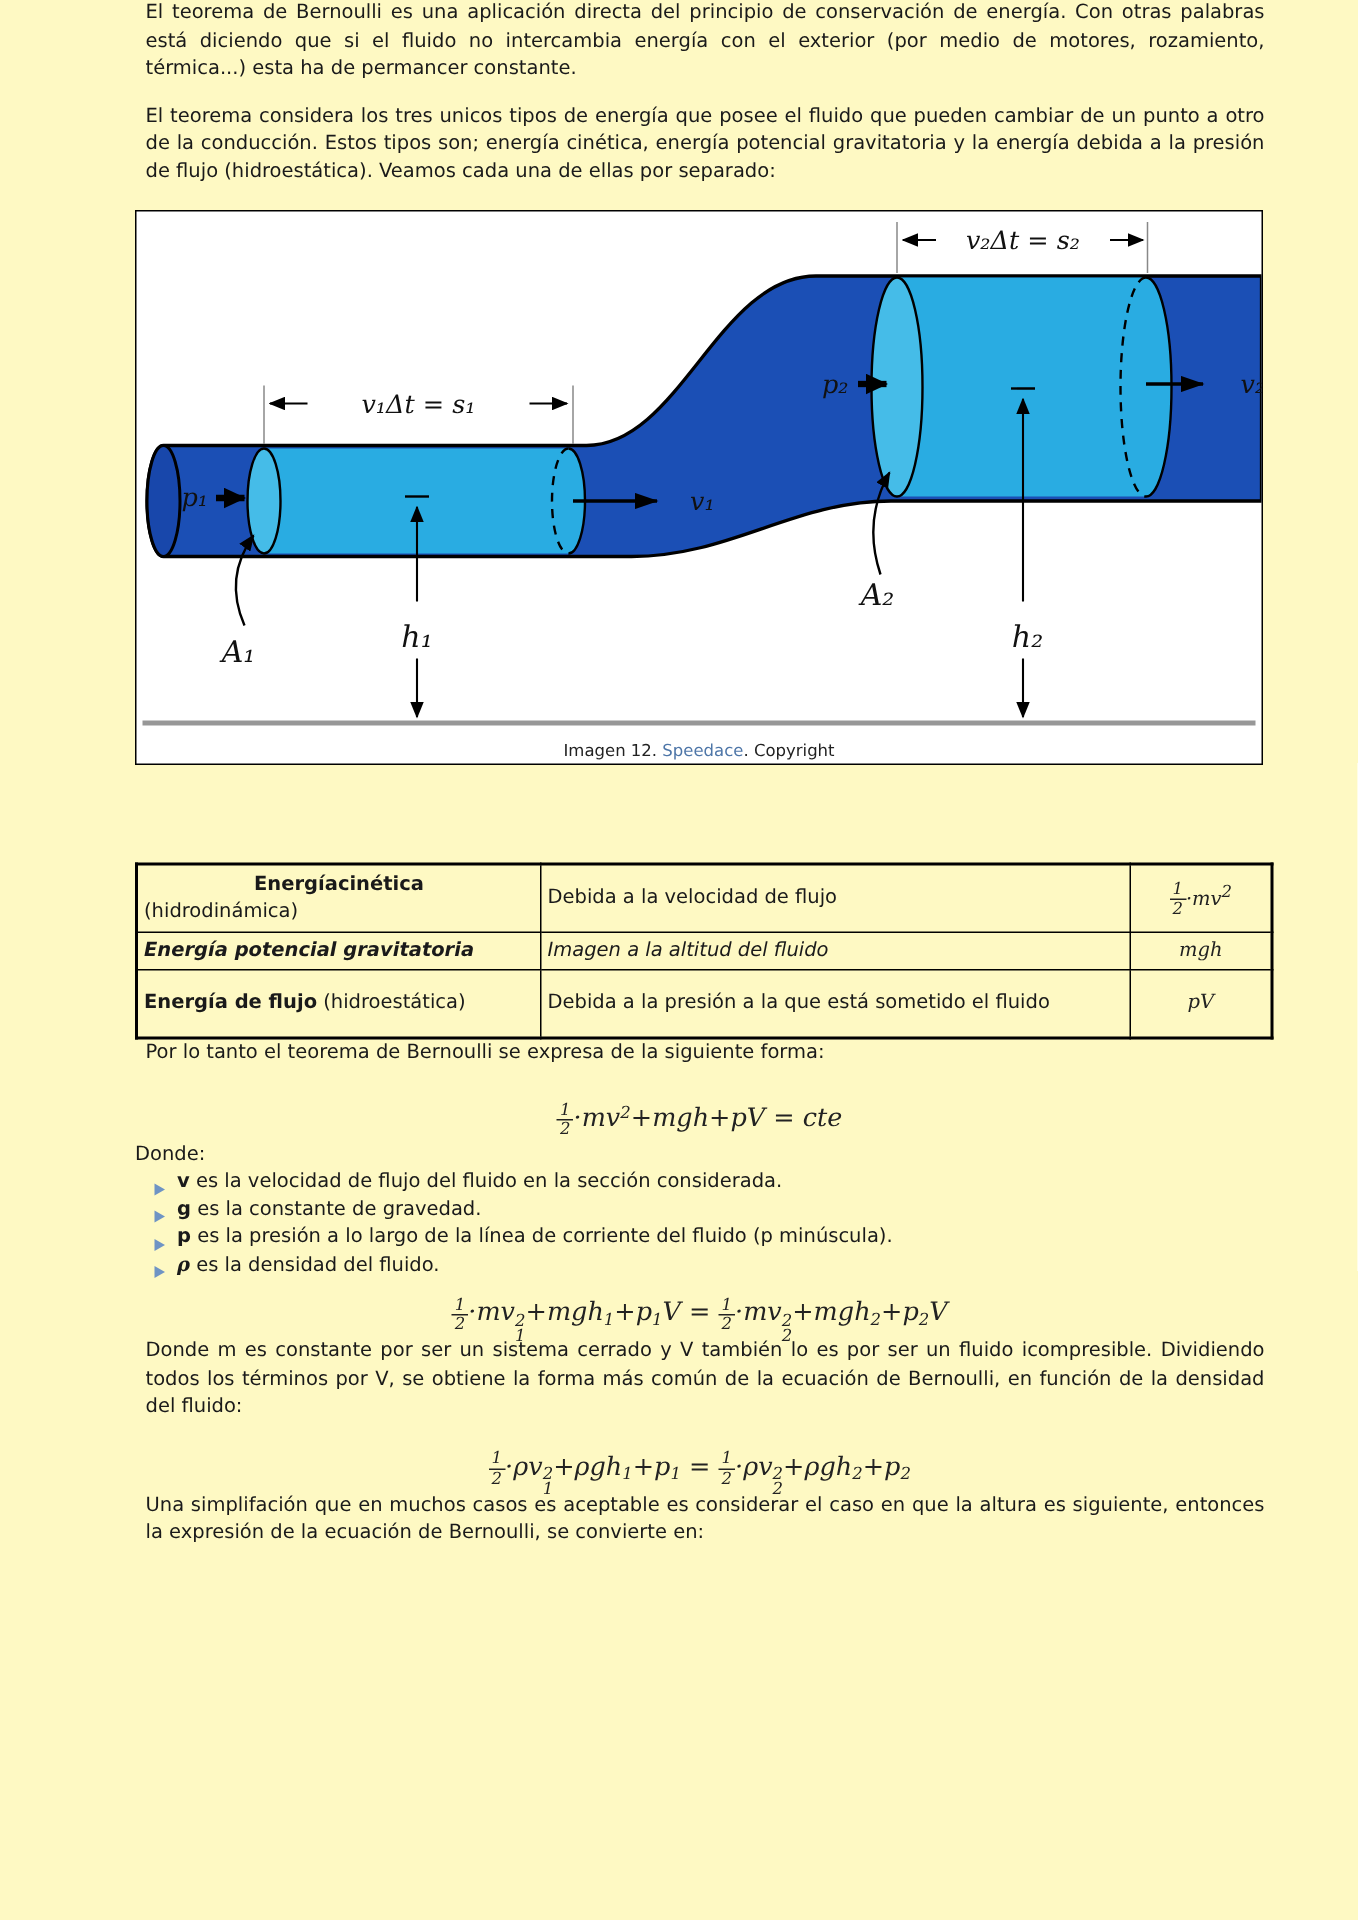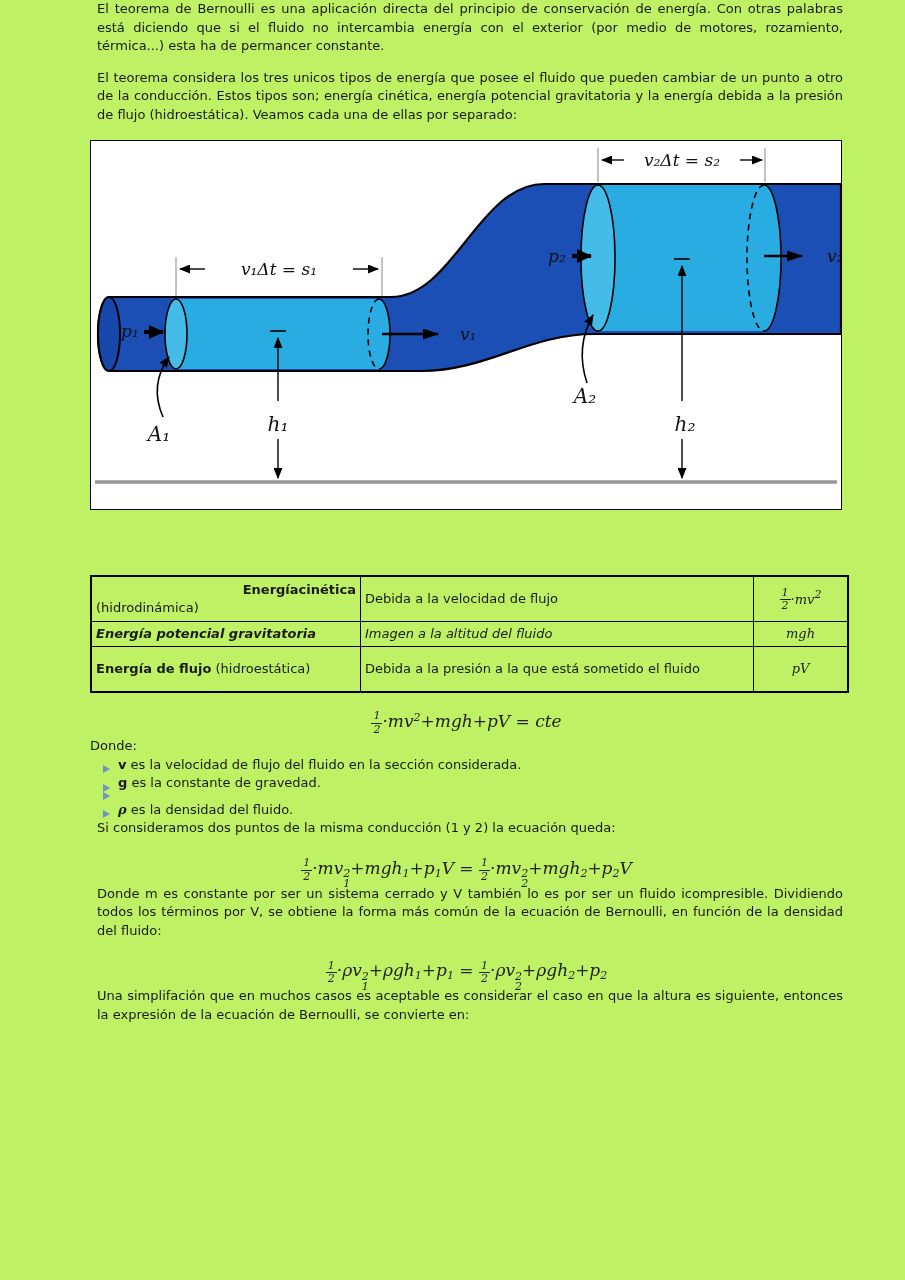--- a/index.html
+++ b/index.html
@@ -1,16 +1,16 @@
 <!DOCTYPE html>
 <html><head>
 <meta charset="utf-8">
 <style>
   html,body{margin:0;padding:0;background:#ffffff;}
-  .page{position:relative;width:905px;height:1280px;background:#bef264;overflow:hidden;
+  .page{position:relative;width:905px;height:1280px;background:#fef9c3;overflow:hidden;
         font-family:"DejaVu Sans",sans-serif;font-size:13px;line-height:18.5px;color:#1a1a1a;}
   .content{position:absolute;left:90px;top:0;width:753px;}
   p.body{text-align:justify;margin:0 0 13px 0;padding-left:7px;}
   .mt-p1{margin-top:78px;}
   
   .figure{position:relative;margin-top:16px;width:750px;height:368px;border:1.5px solid #000;background:#fff;}
   .figure svg{position:absolute;left:0;top:0;}
   .fig-caption{position:absolute;left:0;right:0;bottom:1px;text-align:center;
                font-size:11px;line-height:14px;color:#222;}
   .fig-caption a{color:#4E76A8;text-decoration:none;}
@@ -18,21 +18,21 @@
   .mtxt-big{font-family:"DejaVu Serif",serif;font-style:italic;font-size:20px;fill:#111;}
   
   table.energy{border-collapse:collapse;margin-top:65px;width:753px;table-layout:fixed;}
   table.energy{border:2px solid #000;}
   table.energy td{border:1px solid #000;padding:1px 4px;vertical-align:middle;font-size:13px;line-height:18px;}
   td.c1{width:260px;}
   td.c2{width:384px;}
   td.c3{width:85px;text-align:center;}
   tr.r1 td,tr.r3 td{height:42px;}
   tr.r2 td{height:22px;font-style:italic;}
-  .jrow{display:flex;justify-content:flex-end;font-weight:bold;}
+  .jrow{display:flex;justify-content:center;font-weight:bold;}
   .just{text-align:justify;}
   
   .formula{font-family:"DejaVu Serif",serif;font-style:italic;font-size:17px;color:#222;
            text-align:center;height:34px;line-height:34px;}
   .tformula{font-family:"DejaVu Serif",serif;font-style:italic;font-size:15px;color:#222;}
   .frac{display:inline-block;vertical-align:-0.55em;text-align:center;font-size:11px;line-height:1.1;font-style:italic;}
   .frac .num{display:block;padding:0 2px;}
   .frac .den{display:block;border-top:1px solid #222;padding:0 2px;}
   .sup{font-size:11px;vertical-align:0.5em;}
   .sub{font-size:11px;vertical-align:-0.3em;}
@@ -119,20 +119,23 @@
         <text x="594" y="290" text-anchor="middle" class="mtxt-big">h₂</text>
         <line x1="591" y1="298" x2="591" y2="337" stroke="#000" stroke-width="1.4" marker-end="url(#mS)"></line>
 
         <text x="68" y="300" text-anchor="middle" class="mtxt-big">A₁</text>
         <path d="M72,276 Q58,244 78,216" fill="none" stroke="#000" stroke-width="1.6" marker-end="url(#mS)"></path>
 
         <text x="494" y="262" text-anchor="middle" class="mtxt-big">A₂</text>
         <path d="M496,242 Q484,206 502,174" fill="none" stroke="#000" stroke-width="1.6" marker-end="url(#mS)"></path>
       </svg>
 
+      <div class="fig-caption">
+        <span>Imagen 12. </span><a href="#">Speedace</a><span>. Copyright</span>
+      </div>
     </div>
 
     <table class="energy">
       <tbody>
           <tr class="r1">
         <td class="c1">
           <div class="jrow">
             <span>Energía</span>
             <span>cinética</span>
           </div>
@@ -147,44 +150,45 @@
         <td class="c3 tformula">mgh</td>
       </tr>
       <tr class="r3">
         <td class="c1"><b>Energía de flujo</b><span> (hidroestática)</span></td>
         <td class="c2 just">Debida a la presión a la que está sometido el fluido</td>
         <td class="c3 tformula">pV</td>
       </tr>
     </tbody>
       </table>
 
+    <p class="body mt17">Por lo tanto el teorema de Bernoulli se expresa de la siguiente forma:</p>
 
     <div class="formula mt8"><span class="frac"><span class="num">1</span><span class="den">2</span></span><span>·mv</span><span class="sup">2</span><span>+mgh+pV = cte</span></div>
 
     <div class="donde">Donde:</div>
 
     <div class="dlist">
       <div class="li">
           <span class="bullet"></span>
           <span><span class="term">v</span><span> es la velocidad de flujo del fluido en la sección considerada.</span></span>
         </div>
       <div class="li">
           <span class="bullet"></span>
           <span><span class="term">g</span><span> es la constante de gravedad.</span></span>
         </div>
       <div class="li">
           <span class="bullet"></span>
+          <span><span class="term">p</span><span> es la presión a lo largo de la línea de corriente del fluido (p minúscula).</span></span>
         </div>
       <div class="li">
           <span class="bullet"></span>
           <span><span class="term term-rho">ρ</span><span> es la densidad del fluido.</span></span>
         </div>
     </div>
 
-    <p class="body mt6">Si consideramos dos puntos de la misma conducción (1 y 2) la ecuación queda:</p>
 
     <div class="formula mt5"><span class="frac"><span class="num">1</span><span class="den">2</span></span><span>·mv</span><span class="ss">
           <span>2</span>
           <span>1</span>
         </span><span>+mgh</span><span class="sub">1</span><span>+p</span><span class="sub">1</span><span>V = </span><span class="frac"><span class="num">1</span><span class="den">2</span></span><span>·mv</span><span class="ss">
           <span>2</span>
           <span>2</span>
         </span><span>+mgh</span><span class="sub">2</span><span>+p</span><span class="sub">2</span><span>V</span></div>
 
     <p class="body mt6">Donde m es constante por ser un sistema cerrado y V también lo es por ser un fluido icompresible. Dividiendo todos los términos por V, se obtiene la forma más común de la ecuación de Bernoulli, en función de la densidad del fluido:</p>

